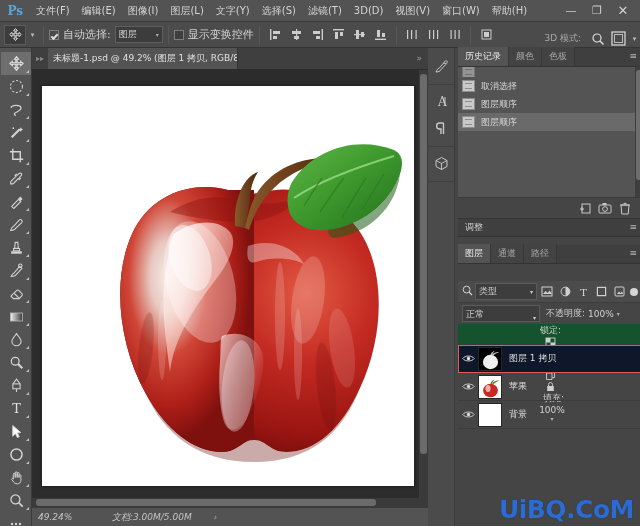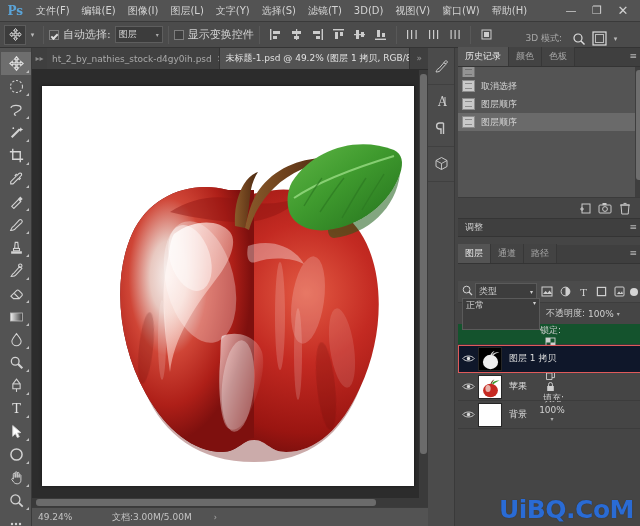--- a/index.html
+++ b/index.html
@@ -71,21 +71,21 @@
     height: 17px; min-width: 48px; background: #3c3c3c;
     border: 1px solid #5e5e5e; margin-left: 4px;
     display: flex; align-items: center; padding: 0 3px;
     font-size: 9px; color: #d2d2d2;
   }
   .opt-select .sc { margin-left: auto; font-size: 6px; color: #aaa; }
   .align-btn {
     width: 19px; height: 19px; margin: 0 1px;
     display: flex; align-items: center; justify-content: center;
   }
-  .opt-right { margin-left: auto; display: flex; align-items: center; padding-right: 19px; margin-top: 8px; }
+  .opt-right { margin-left: auto; display: flex; align-items: center; padding-right: 0; margin-top: 8px; }
   .mode3d { font-size: 9px; color: #a8a8a8; margin-right: 6px; white-space: nowrap; }
 
   
   .tabbar {
     position: absolute; left: 32px; top: 48px; width: 396px; height: 22px;
     background: #3f3f3f; display: flex; align-items: flex-end;
     border-bottom: 1px solid #2c2c2c;
   }
   .tab-grip {
     width: 16px; height: 22px; display: flex; align-items: center; justify-content: center;
@@ -145,21 +145,21 @@
   }
   .scroll-thumb-h {
     position: absolute; left: 4px; top: 1px; height: 7px; width: 340px;
     background: #6b6b6b; border-radius: 3px;
   }
 
   
   .statusbar {
     position: absolute; left: 32px; top: 507px; width: 396px; height: 19px;
     background: #535353; display: flex; align-items: center;
-    font-size: 9px; color: #c4c4c4; border-top: 1px solid #3c3c3c;
+    font-size: 9px; color: #c4c4c4; border-top: 1px solid #3c3c3c; font-style: italic;
   }
   .st-zoom { width: 70px; padding-left: 6px; }
   .st-doc { padding-left: 10px; }
   .st-arrow { padding-left: 22px; color: #b0b0b0; font-size: 8px; }
 
   
   .dock-strip {
     position: absolute; left: 428px; top: 48px; width: 27px; height: 478px;
     background: #4b4b4b; border-right: 1px solid #3a3a3a; padding-top: 6px;
   }
@@ -234,21 +234,21 @@
   }
   .kind-sel .sc { margin-left: auto; font-size: 6px; }
   .fbtn { width: 16px; height: 17px; display: flex; align-items: center; justify-content: center; margin-left: 2px; }
   .tog { width: 8px; height: 8px; border-radius: 50%; background: #d5d5d5; margin-left: 3px; }
 
   .blend-row {
     height: 21px; background: #454545; display: flex; align-items: center;
     padding: 0 4px; font-size: 9px; color: #d0d0d0;
   }
   .blend-sel {
-    display: flex; align-items: flex-start; height: 32px; width: 78px;
+    display: flex; align-items: flex-end; height: 17px; width: 78px;
     background: #3d3d3d; border: 1px solid #5a5a5a; padding: 0 3px; font-size: 9px;
   }
   .blend-sel .sc { margin-left: auto; font-size: 6px; }
   .op-label { margin-left: 6px; white-space: nowrap; }
   .op-val { margin-left: 3px; }
   .op-caret { margin-left: 3px; font-size: 6px; color: #b0b0b0; }
 
   .lock-row {
     height: 21px; background: #14532d; display: flex; align-items: center;
     padding: 0 4px; font-size: 9px; color: #d0d0d0; border-bottom: 1px solid #3a3a3a; flex-direction: column;
@@ -413,24 +413,20 @@
             <rect x="1" y="1" width="13" height="13" fill="none" stroke="#ddd" stroke-width="1.2"></rect>
             <rect x="3.5" y="3.5" width="8" height="8" fill="none" stroke="#bbb" stroke-width="1"></rect>
           </svg>
       </div>
       <div class="opt-caret">▾</div>
     </div>
   </div>
 
   <div class="tabbar">
     <div class="tab-grip">▸▸</div>
-    <div class="doc-tab">
-      <span>ht_2_by_nathies_stock-d4gy0ih.psd</span>
-      <span class="tab-x">✕</span>
-    </div>
     <div class="doc-tab active">
       <span>未标题-1.psd @ 49.2% (图层 1 拷贝, RGB/8#) *</span>
 
     </div>
     <div class="tab-more">»</div>
   </div>
 
   <div class="toolbar">
     <div class="tool active">
       <svg width="15" height="15" viewBox="0 0 14 14">

